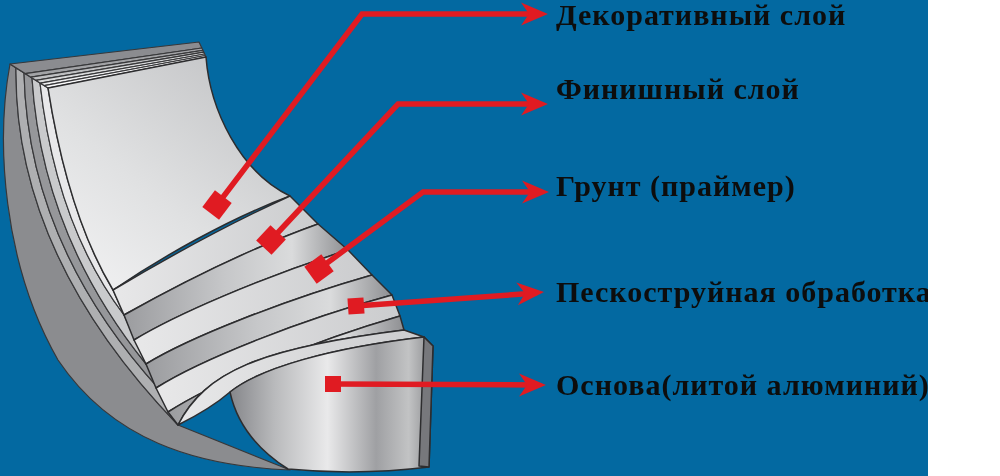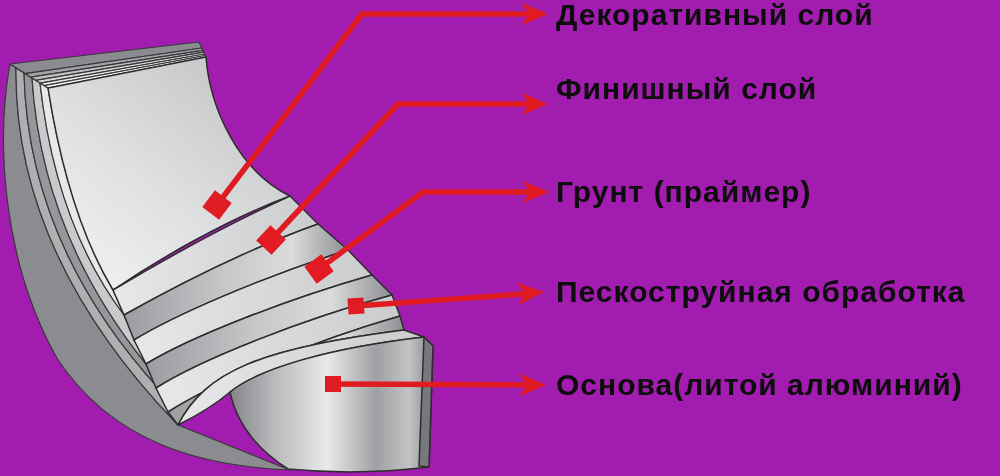--- a/index.html
+++ b/index.html
@@ -1,19 +1,19 @@
 <!DOCTYPE html>
 <html><head>
 <meta charset="utf-8">
 <style>
   :root { --accent:#e01b22; --ink:#0d0d0d; --line:#2d2d2f; }
   html,body { margin:0; padding:0; background:#ffffff; }
   .stage {
-    position:relative; width:1000px; height:476px; overflow:hidden;
-    background:#a21caf; font-family:Liberation Sans, sans-serif;
+    position:relative; width:928px; height:476px; overflow:hidden;
+    background:#0369a1; font-family:Liberation Serif, serif;
   }
   .stage svg { position:absolute; left:0; top:0; }
   .layer-label {
     position:absolute; left:556px; height:36px; line-height:36px;
     font-size:30px; font-weight:700; letter-spacing:1px; white-space:nowrap;
     color:var(--ink);
   }
   .arrow-line { stroke:var(--accent); stroke-width:5.5; fill:none; stroke-linejoin:miter; }
   .arrow-head, .layer-marker { fill:var(--accent); stroke:none; }
   .outlined { stroke:var(--line); stroke-width:1.5; stroke-linejoin:round; }
@@ -106,17 +106,17 @@
       <g>
         <path class="arrow-line" d="M 333,384 L 539,385"></path>
         <rect class="layer-marker" x="325" y="376" width="16" height="16"></rect>
         <polygon class="arrow-head" points="546,385 519,373.5 527,385 519,396.5"></polygon>
       </g>
     </g>
   </svg>
 
   <div class="layer-label" style="top:-3px">Декоративный слой</div>
   <div class="layer-label" style="top:71px">Финишный слой</div>
-  <div class="layer-label" style="top:174px">Грунт (праймер)</div>
+  <div class="layer-label" style="top:168px">Грунт (праймер)</div>
   <div class="layer-label" style="top:367px">Основа(литой алюминий)</div>
   <div class="layer-label" style="top:274px">Пескоструйная обработка</div>
 
 </div>
 
 </body></html>

